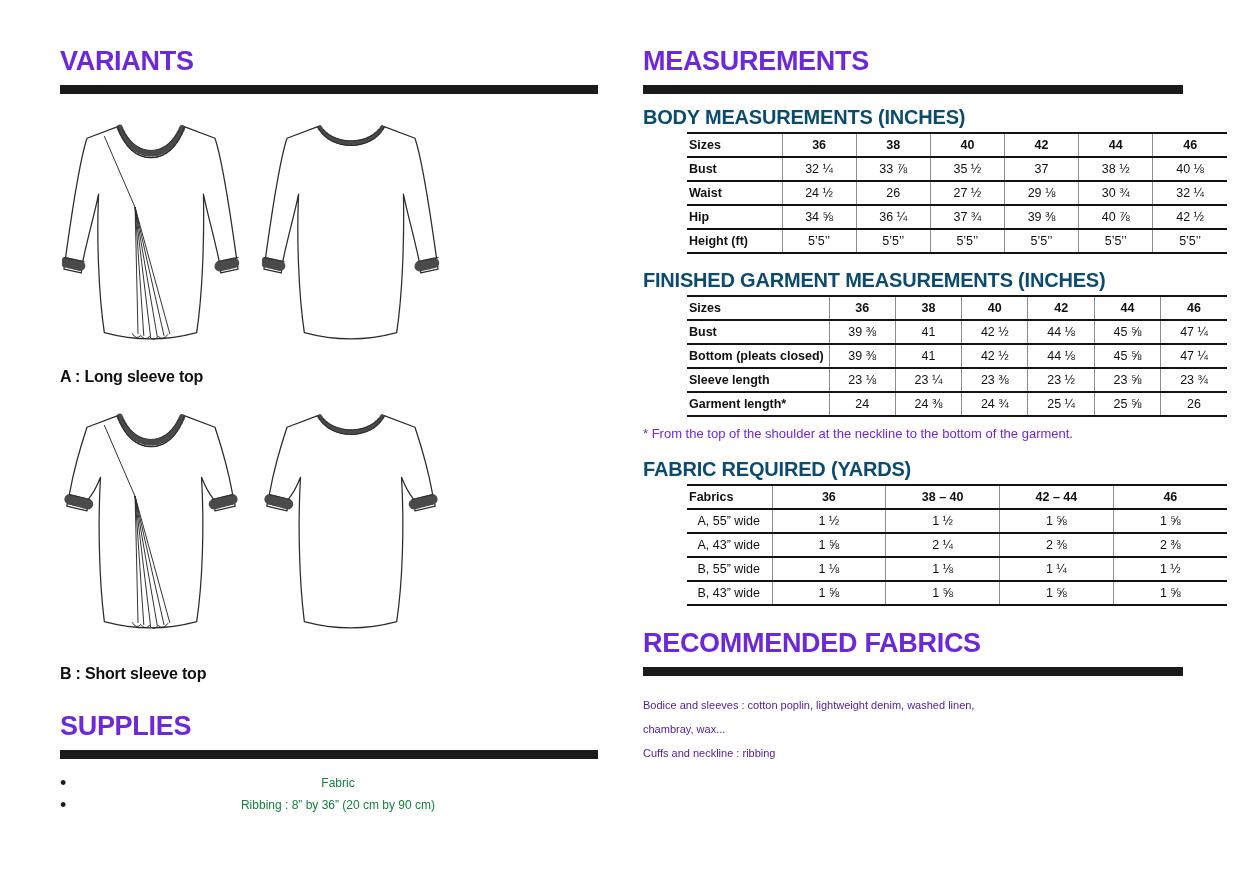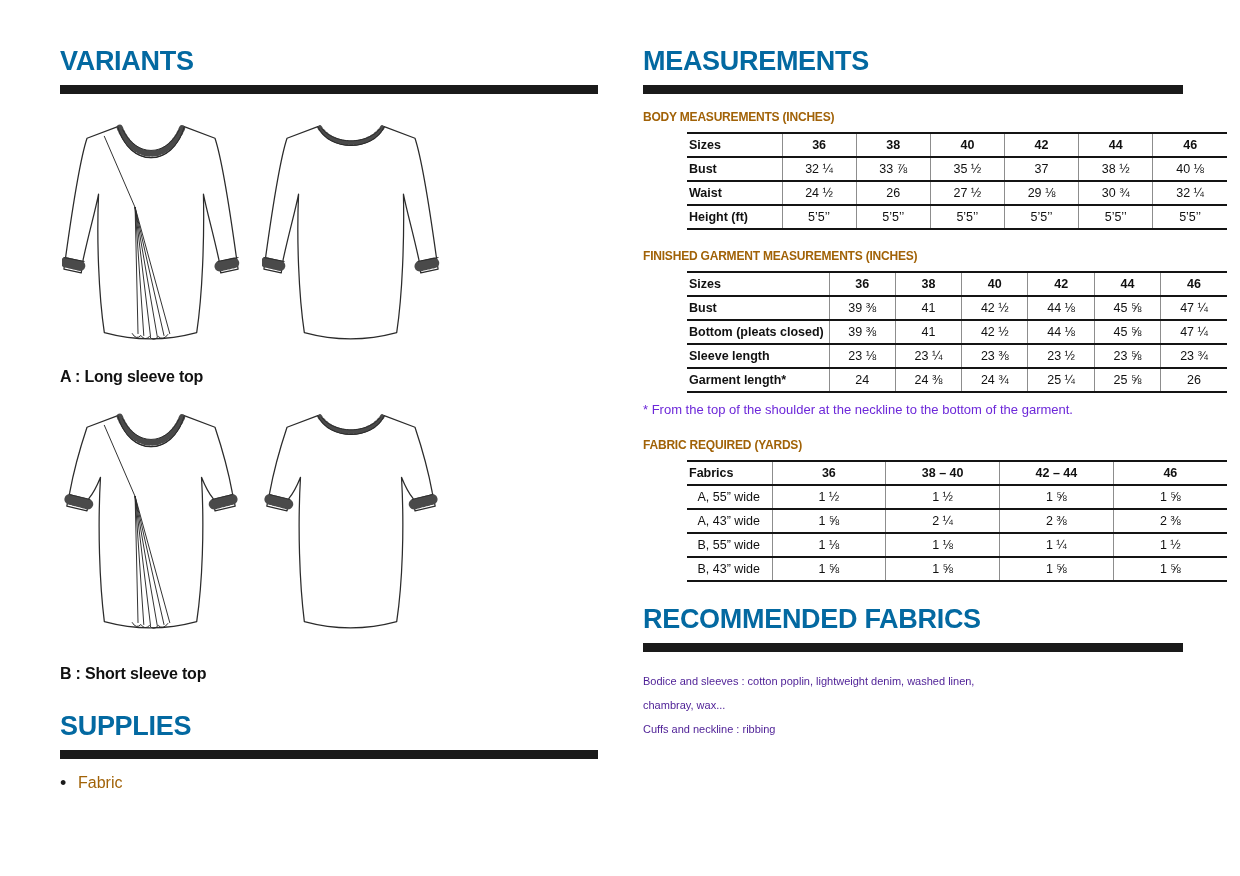--- a/index.html
+++ b/index.html
@@ -13,27 +13,27 @@
   .page {
     width:1240px; height:876px;
     padding:48px 57px 0 60px;
     display:flex; gap:45px;
   }
   .col-left  { width:538px; flex:0 0 538px; }
   .col-right { width:540px; flex:0 0 540px; }
 
   h1.sec-title {
     font-size:27px; line-height:27px; font-weight:bold;
-    letter-spacing:-0.3px; color:#0369a1;
+    letter-spacing:-0.3px; color:#6d28d9;
   }
   .sec-bar { height:9px; background:#1a1a1a; margin-top:10px; }
 
   h2.sub-title {
-    font-size:12px; line-height:16px; font-weight:bold;
-    letter-spacing:-0.2px; color:#a16207;
+    font-size:20px; line-height:16px; font-weight:bold;
+    letter-spacing:-0.2px; color:#0c4a6e;
   }
   .mt15{margin-top:15px}.mt18{margin-top:18px}.mt20{margin-top:20px}.mt24{margin-top:24px}
 
   
   table { border-collapse:collapse; width:100%; table-layout:fixed; margin-top:7px;margin-left:44px; }
   th, td {
     border-top:2px solid #141414; border-bottom:2px solid #141414;
     border-left:1px solid #8d8d8d; border-right:1px solid #8d8d8d;
     font-size:12.5px; line-height:14px; padding:4px 3px;
     height:22px; text-align:center; vertical-align:middle;
@@ -59,22 +59,22 @@
     fill:none; stroke:#2b2b2b; stroke-width:1.3; stroke-linejoin:round; stroke-linecap:round;
   }
   svg.garment .bodyfill { fill:#ffffff; }
   svg.garment .rib { stroke:#4a4a4a; stroke-width:6.5; stroke-dasharray:1.6 3; fill:none; }
   svg.garment .ribcuff { stroke:#4a4a4a; stroke-width:11; stroke-dasharray:1.6 2.9; fill:none; }
   svg.garment .thin { stroke-width:1; }
 
   .supplies-title { margin-top:30px; }
   ul.supplies { margin-top:13px; list-style:none; }
   ul.supplies li {
-    font-size:16px; line-height:22px; color:#a16207;
-    padding-left:18px; position:relative;
+    font-size:12px; line-height:22px; color:#15803d;
+    padding-left:18px; position:relative;text-align:center;
   }
   ul.supplies li::before {
     content:"•"; position:absolute; left:0; top:0; font-size:18px; color:#1b1b1b;
   }
 
   .fabrics-text { margin-top:17px; }
   .fabrics-text div { font-size:11px; line-height:24px; color:#4c1d95; }
 </style>
 </head>
 <body>
@@ -146,20 +146,21 @@
         <path class="thin" d="M8,96 L29,101 M156,101 L177,96"></path>
       </svg>
     </div>
     <div class="variant-label label-b">B : Short sleeve top</div>
 
     <h1 class="sec-title supplies-title">SUPPLIES</h1>
     <div class="sec-bar"></div>
 
     <ul class="supplies">
       <li>Fabric</li>
+      <li>Ribbing : 8” by 36” (20 cm by 90 cm)</li>
     </ul>
   </div>
 
   <div class="col-right">
 
     <h1 class="sec-title">MEASUREMENTS</h1>
     <div class="sec-bar"></div>
 
     <h2 class="sub-title mt15">BODY MEASUREMENTS (INCHES)</h2>
     <table>
@@ -196,20 +197,29 @@
           <tr>
             <th scope="row">Waist</th>
             <td>24 ½</td>
             <td>26</td>
             <td>27 ½</td>
             <td>29 ⅛</td>
             <td>30 ¾</td>
             <td>32 ¼</td>
           </tr>
           <tr>
+            <th scope="row">Hip</th>
+            <td>34 ⅝</td>
+            <td>36 ¼</td>
+            <td>37 ¾</td>
+            <td>39 ⅜</td>
+            <td>40 ⅞</td>
+            <td>42 ½</td>
+          </tr>
+          <tr>
             <th scope="row">Height (ft)</th>
             <td>5’5’’</td>
             <td>5’5’’</td>
             <td>5’5’’</td>
             <td>5’5’’</td>
             <td>5’5’’</td>
             <td>5’5’’</td>
           </tr>
         </tbody>
       </table>

